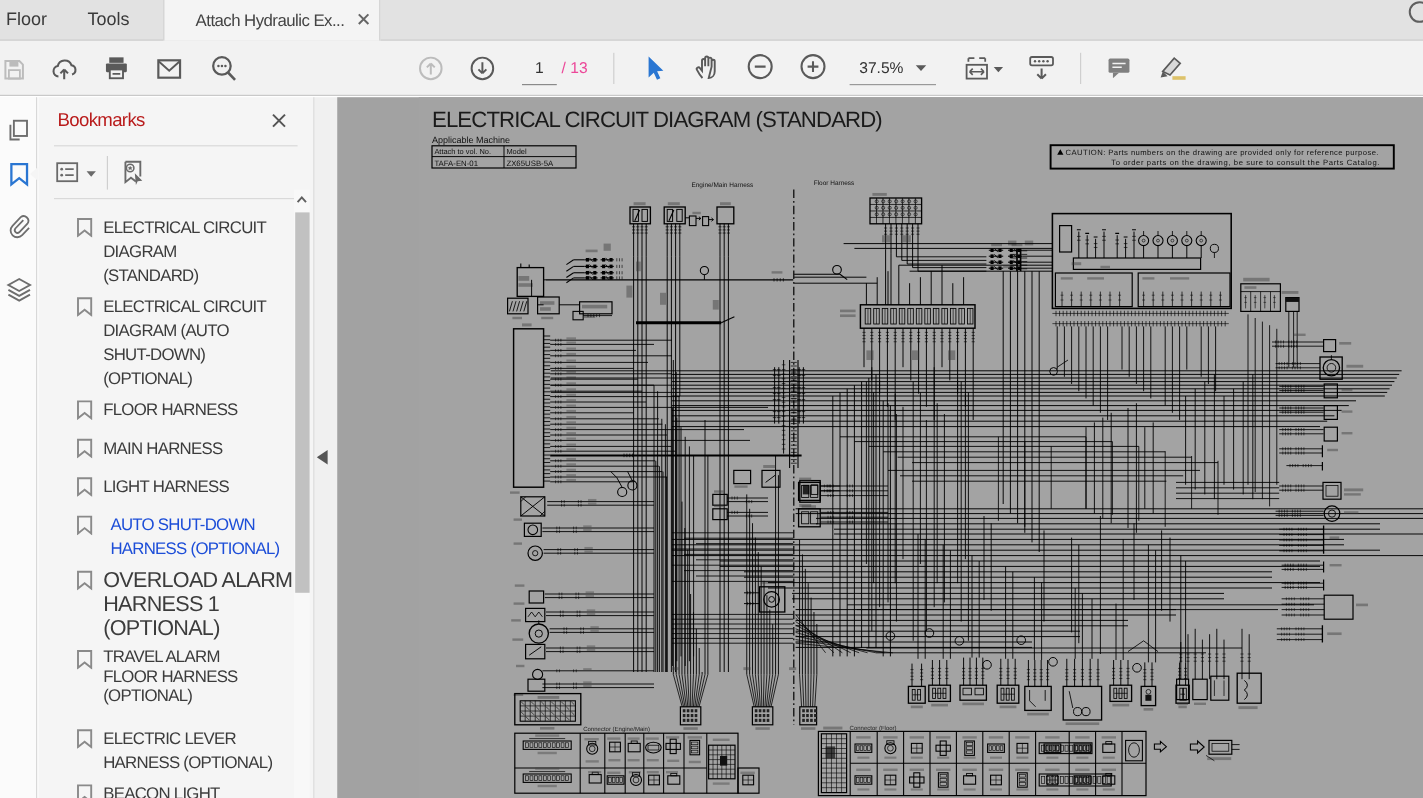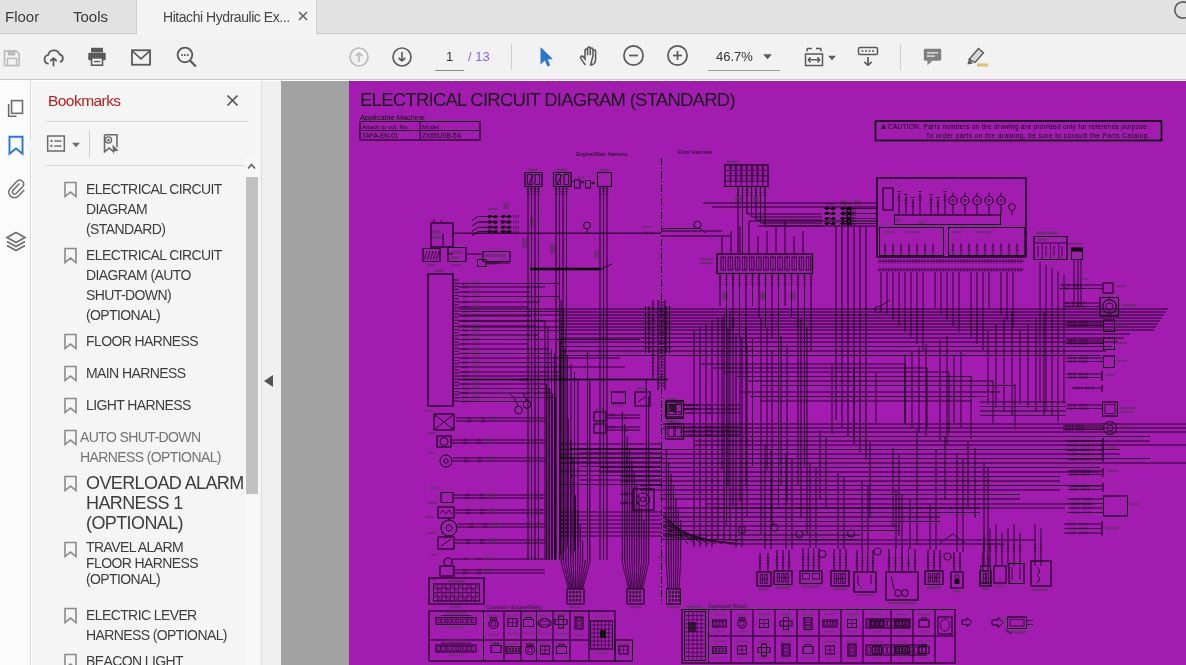--- a/index.html
+++ b/index.html
@@ -11,21 +11,21 @@
 #activetab { position:absolute; left:136px; top:0; width:181px; height:34px;
   background:#f4f4f4; border-left:1px solid #cfcfcf; border-right:1px solid #cfcfcf; }
 #toolbar { position:absolute; left:0; top:34px; width:1186px; height:46px;
   background:#f2f2f2; border-bottom:1px solid #c9c9c9; }
 #strip { position:absolute; left:0; top:81px; width:31px; height:584px;
   background:#fbfbfb; border-right:1px solid #d8d8d8; }
 #panel { position:absolute; left:32px; top:81px; width:229px; height:584px; background:#f5f5f5; }
 #splitter { position:absolute; left:261px; top:81px; width:20px; height:584px;
   background:#f0f0f0; border-left:1px solid #ddd; }
 #canvas { position:absolute; left:281px; top:81px; width:905px; height:584px; background:#a2a2a2; }
-#page { position:absolute; left:349px; top:81px; width:837px; height:584px; background:#a21caf;text-align:center; }
+#page { position:absolute; left:349px; top:81px; width:837px; height:584px; background:#a3a3a3;text-align:center; }
 .tabtxt { position:absolute; top:8px; font-size:15px; color:#3a3a3a; }
 </style>
 </head>
 <body>
 <div id="app">
   <div id="tabbar"></div>
   <div id="tabline"></div>
   <div id="activetab"></div>
   <div id="toolbar"></div>
   <div id="strip"></div>
@@ -2443,21 +2443,21 @@
 <line x1="971" y1="376" x2="971" y2="439" stroke="#000" stroke-width="0.7"></line>
 <line x1="993" y1="380" x2="993" y2="424" stroke="#000" stroke-width="0.7"></line>
 <line x1="1015" y1="384" x2="1015" y2="429" stroke="#000" stroke-width="0.7"></line>
 <line x1="832" y1="364" x2="832" y2="434" stroke="#000" stroke-width="0.7"></line>
 <line x1="854" y1="368" x2="854" y2="439" stroke="#000" stroke-width="0.7"></line>
 <line x1="876" y1="372" x2="876" y2="424" stroke="#000" stroke-width="0.7"></line>
     </svg>
   </div>
   <span class="tabtxt" style="left:5px">Floor</span>
   <span class="tabtxt" style="left:73px">Tools</span>
-  <span style="position:absolute;left:163px;top:9px;font-size:14px;letter-spacing:-0.45px;color:#444">Hitachi Hydraulic Ex...</span>
+  <span style="position:absolute;left:163px;top:9px;font-size:14px;letter-spacing:-0.45px;color:#444">Attach Hydraulic Ex...</span>
   <svg style="position:absolute;left:297px;top:10px" width="12" height="12" viewBox="0 0 12 12">
       <path d="M2 2 L10 10 M10 2 L2 10" stroke="#666" stroke-width="1.7"></path>
     </svg>
 <svg style="position:absolute;left:2px;top:48px" width="20" height="20" viewBox="0 0 24 24">
       <path d="M3 3.5 h14 l3.5 3.5 v14 h-17.5 z" fill="none" stroke="#bcbcbc" stroke-width="2"></path>
       <rect x="7" y="3.5" width="9" height="5.5" fill="#bcbcbc"></rect>
       <rect x="6.5" y="12.5" width="11" height="8.5" fill="none" stroke="#bcbcbc" stroke-width="1.8"></rect>
     </svg>
 <svg style="position:absolute;left:42px;top:46px" width="23" height="23" viewBox="0 0 24 24">
       <path d="M7 18.5 a4.6 4.6 0 0 1 -0.6 -9.1 a6.2 6.2 0 0 1 11.9 -0.7 a4.1 4.1 0 0 1 0.5 8" fill="none" stroke="#5a5a5a" stroke-width="1.8"></path>
@@ -2483,38 +2483,38 @@
 <svg style="position:absolute;left:348px;top:46px" width="22" height="22" viewBox="0 0 24 24">
       <circle cx="12" cy="12" r="9.8" fill="none" stroke="#bcbcbc" stroke-width="1.8"></circle>
       <path d="M12 17.5 v-10 m0 0 l-3.6 3.6 m3.6 -3.6 l3.6 3.6" stroke="#bcbcbc" stroke-width="1.8" fill="none"></path>
     </svg>
 <svg style="position:absolute;left:391px;top:46px" width="22" height="22" viewBox="0 0 24 24">
       <circle cx="12" cy="12" r="9.8" fill="none" stroke="#5a5a5a" stroke-width="1.8"></circle>
       <path d="M12 6.5 v10 m0 0 l-3.6 -3.6 m3.6 3.6 l3.6 -3.6" stroke="#5a5a5a" stroke-width="1.8" fill="none"></path>
     </svg>
 <span style="position:absolute;left:437px;top:49px;width:25px;text-align:center;font-size:13px;color:#333">1</span>
 <div style="position:absolute;left:435px;top:69.5px;width:29px;height:1px;background:#8a8a8a"></div>
-<span style="position:absolute;left:468px;top:49px;font-size:13px;color:#8b5cf6">/ 13</span>
+<span style="position:absolute;left:468px;top:49px;font-size:13px;color:#ec4899">/ 13</span>
 <div style="position:absolute;left:511px;top:44px;width:1px;height:26px;background:#cfcfcf"></div>
 <svg style="position:absolute;left:536px;top:45px" width="19" height="23" viewBox="0 0 19 23">
       <path d="M4.5 2 L4.5 19.5 L8.8 15.6 L11.5 21.5 L14.3 20.2 L11.6 14.4 L16.8 13.9 Z" fill="#2a76d2"></path>
     </svg>
 <svg style="position:absolute;left:577px;top:44px" width="24" height="25" viewBox="0 0 24 25">
       <path d="M8.4 21 C6.6 19 4.7 16 3.7 14 c-0.7 -1.4 1.5 -2.7 2.6 -1.2 l1.7 2.1 V6.5 c0 -1.8 2.6 -1.8 2.6 0 V11.3 M10.6 11.3 V4.5 c0 -1.8 2.7 -1.8 2.7 0 V11.3 M13.3 11.3 V5.4 c0 -1.8 2.7 -1.8 2.7 0 V11.6 M16 11.6 V7 c0 -1.7 2.6 -1.7 2.6 0 V15.3 c0 3.1 -1.9 5.7 -5 5.7 z" fill="none" stroke="#5a5a5a" stroke-width="1.6"></path>
     </svg>
 <svg style="position:absolute;left:622px;top:44px" width="23" height="23" viewBox="0 0 24 24">
       <circle cx="12" cy="12" r="10" fill="none" stroke="#5a5a5a" stroke-width="1.8"></circle>
       <line x1="7.3" y1="12" x2="16.7" y2="12" stroke="#5a5a5a" stroke-width="1.8"></line>
     </svg>
 <svg style="position:absolute;left:666px;top:44px" width="23" height="23" viewBox="0 0 24 24">
       <circle cx="12" cy="12" r="10" fill="none" stroke="#5a5a5a" stroke-width="1.8"></circle>
       <line x1="7.3" y1="12" x2="16.7" y2="12" stroke="#5a5a5a" stroke-width="1.8"></line>
       <line x1="12" y1="7.3" x2="12" y2="16.7" stroke="#5a5a5a" stroke-width="1.8"></line>
     </svg>
-<span style="position:absolute;left:716px;top:48.5px;font-size:13px;color:#333">46.7%</span>
+<span style="position:absolute;left:716px;top:48.5px;font-size:13px;color:#333">37.5%</span>
 <svg style="position:absolute;left:762px;top:52px" width="11" height="9" viewBox="0 0 10 7">
       <path d="M1 1.5 l4 4.5 l4 -4.5 z" fill="#5a5a5a"></path>
     </svg>
 <div style="position:absolute;left:708px;top:69.5px;width:72px;height:1px;background:#999"></div>
 <svg style="position:absolute;left:802px;top:45px" width="24" height="24" viewBox="0 0 24 24">
       <path d="M5 3.5 h5 M14 3.5 h5 M5 3.5 v3 M19 3.5 v3" stroke="#5a5a5a" stroke-width="1.5" fill="none"></path>
       <rect x="3.5" y="9" width="17" height="11.5" fill="none" stroke="#5a5a5a" stroke-width="1.5"></rect>
       <path d="M6 14.8 h12 m-12 0 l2.6 -2.6 m-2.6 2.6 l2.6 2.6 m9.4 -2.6 l-2.6 -2.6 m2.6 2.6 l-2.6 2.6" stroke="#5a5a5a" stroke-width="1.4" fill="none"></path>
     </svg>
 <svg style="position:absolute;left:827px;top:54px" width="10" height="8" viewBox="0 0 9 6">
@@ -2602,21 +2602,21 @@
       <path d="M2 1.5 h11 v14 l-5.5 -4.4 l-5.5 4.4 z" fill="none" stroke="#8a8a8a" stroke-width="1.6"></path>
     </svg>
 <div style="position:absolute;left:86px;top:363px;width:165px;line-height:20px;font-size:14px;letter-spacing:-0.6px;color:#3c3c3c">MAIN HARNESS</div>
 <svg style="position:absolute;left:63px;top:397px" width="15" height="17" viewBox="0 0 15 17">
       <path d="M2 1.5 h11 v14 l-5.5 -4.4 l-5.5 4.4 z" fill="none" stroke="#8a8a8a" stroke-width="1.6"></path>
     </svg>
 <div style="position:absolute;left:86px;top:395px;width:165px;line-height:20px;font-size:14px;letter-spacing:-0.6px;color:#3c3c3c">LIGHT HARNESS</div>
 <svg style="position:absolute;left:63px;top:429px" width="15" height="17" viewBox="0 0 15 17">
       <path d="M2 1.5 h11 v14 l-5.5 -4.4 l-5.5 4.4 z" fill="none" stroke="#8a8a8a" stroke-width="1.6"></path>
     </svg>
-<div style="position:absolute;left:80px;top:427px;width:165px;line-height:20px;font-size:14px;letter-spacing:-0.6px;color:#737373">AUTO SHUT-DOWN<br>HARNESS (OPTIONAL)</div>
+<div style="position:absolute;left:92px;top:427px;width:165px;line-height:20px;font-size:14px;letter-spacing:-0.6px;color:#1d4ed8">AUTO SHUT-DOWN<br>HARNESS (OPTIONAL)</div>
 <svg style="position:absolute;left:63px;top:475px" width="15" height="17" viewBox="0 0 15 17">
       <path d="M2 1.5 h11 v14 l-5.5 -4.4 l-5.5 4.4 z" fill="none" stroke="#8a8a8a" stroke-width="1.6"></path>
     </svg>
 <div style="position:absolute;left:86px;top:473px;width:165px;line-height:20px;font-size:18px;letter-spacing:-0.6px;color:#3c3c3c">OVERLOAD ALARM<br>HARNESS 1<br>(OPTIONAL)</div>
 <svg style="position:absolute;left:63px;top:541px" width="15" height="17" viewBox="0 0 15 17">
       <path d="M2 1.5 h11 v14 l-5.5 -4.4 l-5.5 4.4 z" fill="none" stroke="#8a8a8a" stroke-width="1.6"></path>
     </svg>
 <div style="position:absolute;left:86px;top:539px;width:165px;line-height:16px;font-size:14px;letter-spacing:-0.6px;color:#3c3c3c">TRAVEL ALARM<br>FLOOR HARNESS<br>(OPTIONAL)</div>
 <svg style="position:absolute;left:63px;top:607px" width="15" height="17" viewBox="0 0 15 17">
       <path d="M2 1.5 h11 v14 l-5.5 -4.4 l-5.5 4.4 z" fill="none" stroke="#8a8a8a" stroke-width="1.6"></path>

